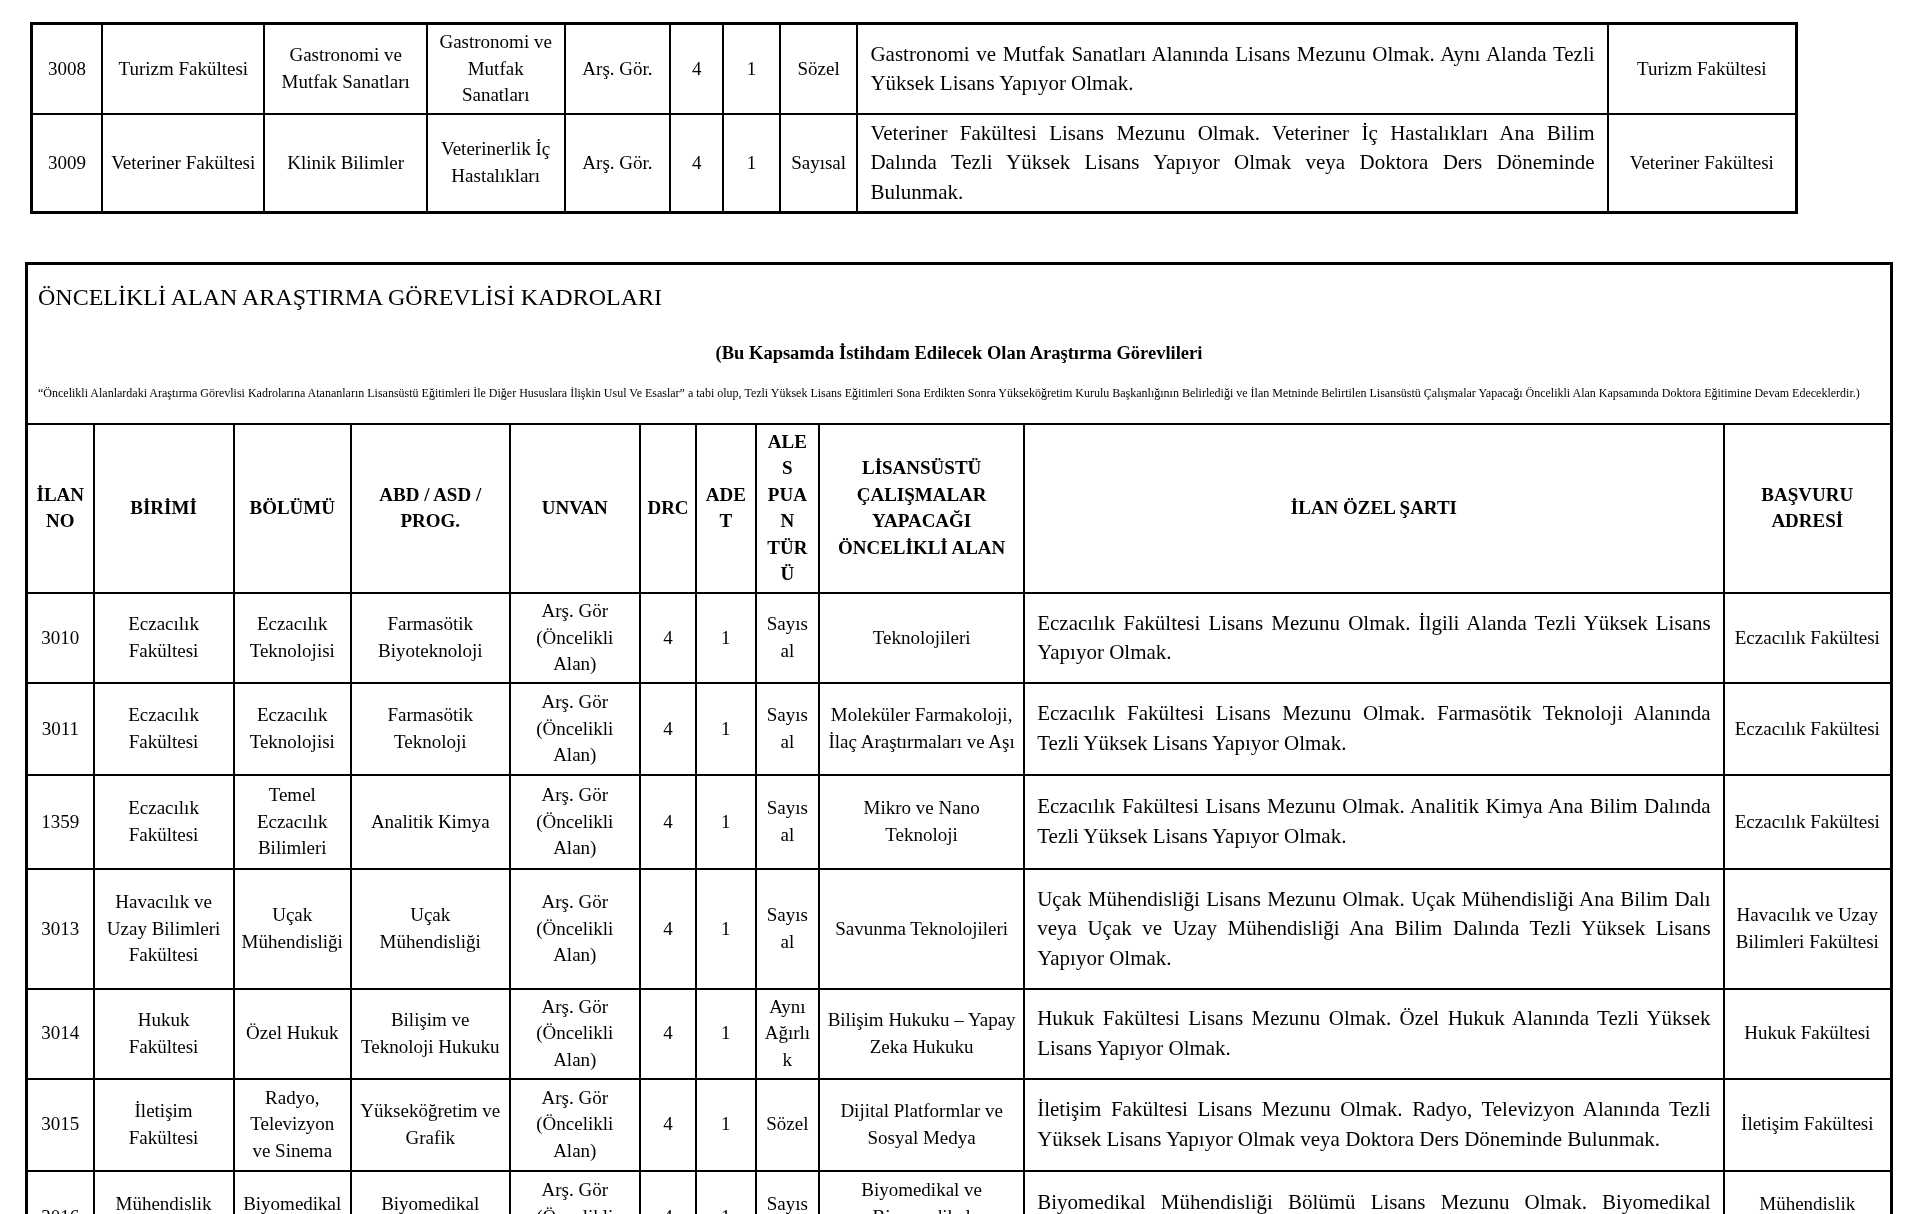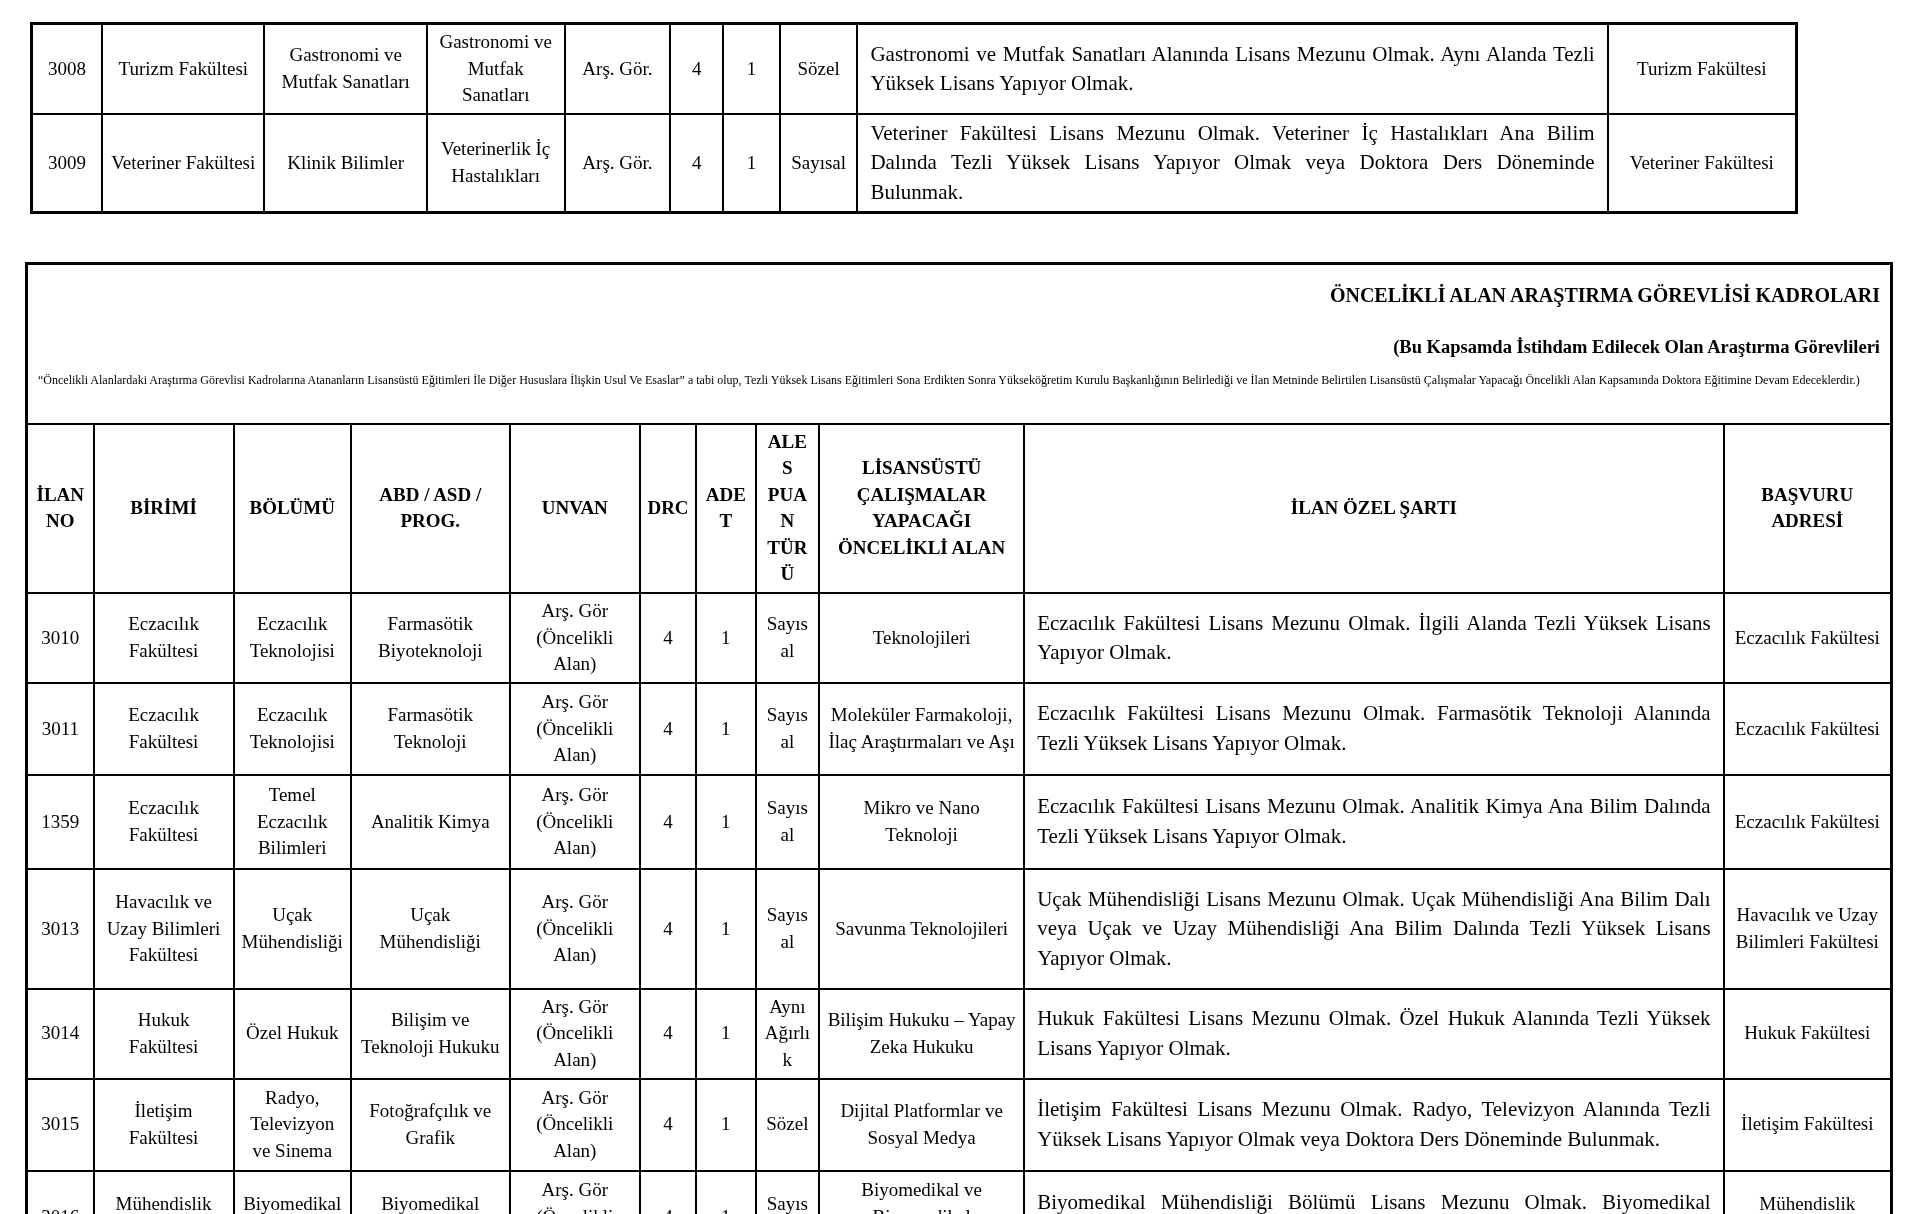--- a/index.html
+++ b/index.html
@@ -51,30 +51,30 @@
   .rh-3 { height: 94px; }
   .rh-4 { height: 120px; }
   .rh-5 { height: 88px; }
   .rh-6 { height: 92px; }
   .rh-7 { height: 94px; }
   td.title-cell {
     vertical-align: top;
     padding: 16px 10px 8px 10px;
   }
   .tbl-title {
-    text-align: right;
-    font-weight: bold;
-    font-size: 20px;
+    text-align: left;
+    font-weight: normal;
+    font-size: 24px;
     margin-bottom: 26px;
   }
   .tbl-subtitle-bold {
-    text-align: right;
+    text-align: center;
     font-weight: bold;
     font-size: 18.5px;
-    margin-bottom: 10px;
+    margin-bottom: 18px;
   }
   .tbl-subtitle-par {
     text-align: justify;
     font-size: 12px;
     line-height: 1.55;
   }
 </style>
 </head>
 <body>
 
@@ -218,21 +218,21 @@
         <td>1</td>
         <td>Aynı Ağırlık</td>
         <td>Bilişim Hukuku – Yapay Zeka Hukuku</td>
         <td class="just">Hukuk Fakültesi Lisans Mezunu Olmak. Özel Hukuk Alanında Tezli Yüksek Lisans Yapıyor Olmak.</td>
         <td>Hukuk Fakültesi</td>
       </tr>
       <tr class="rh-6">
         <td>3015</td>
         <td>İletişim Fakültesi</td>
         <td>Radyo, Televizyon ve Sinema</td>
-        <td>Fotoğrafçılık ve Grafik</td>
+        <td>Yükseköğretim ve Grafik</td>
         <td>Arş. Gör (Öncelikli Alan)</td>
         <td>4</td>
         <td>1</td>
         <td>Sözel</td>
         <td>Dijital Platformlar ve Sosyal Medya</td>
         <td class="just">İletişim Fakültesi Lisans Mezunu Olmak. Radyo, Televizyon Alanında Tezli Yüksek Lisans Yapıyor Olmak veya Doktora Ders Döneminde Bulunmak.</td>
         <td>İletişim Fakültesi</td>
       </tr>
       <tr class="rh-7">
         <td>3016</td>

